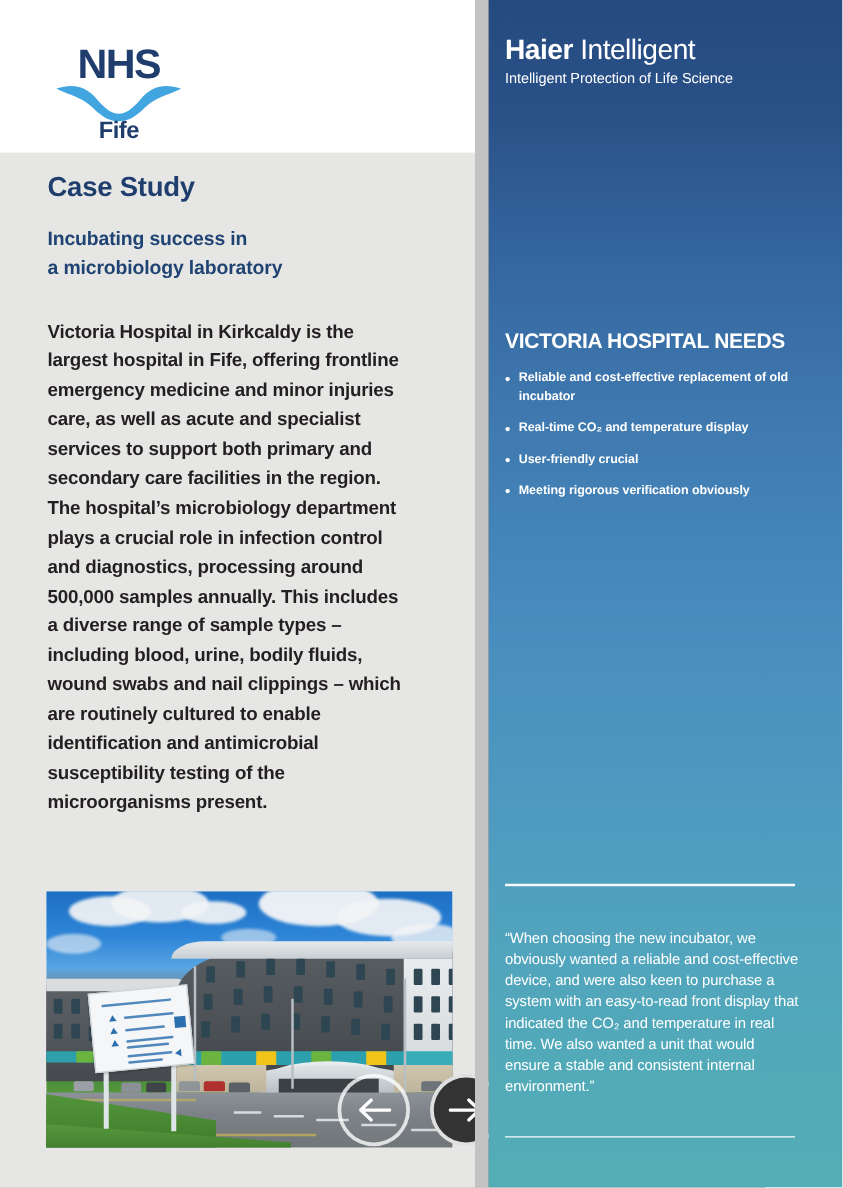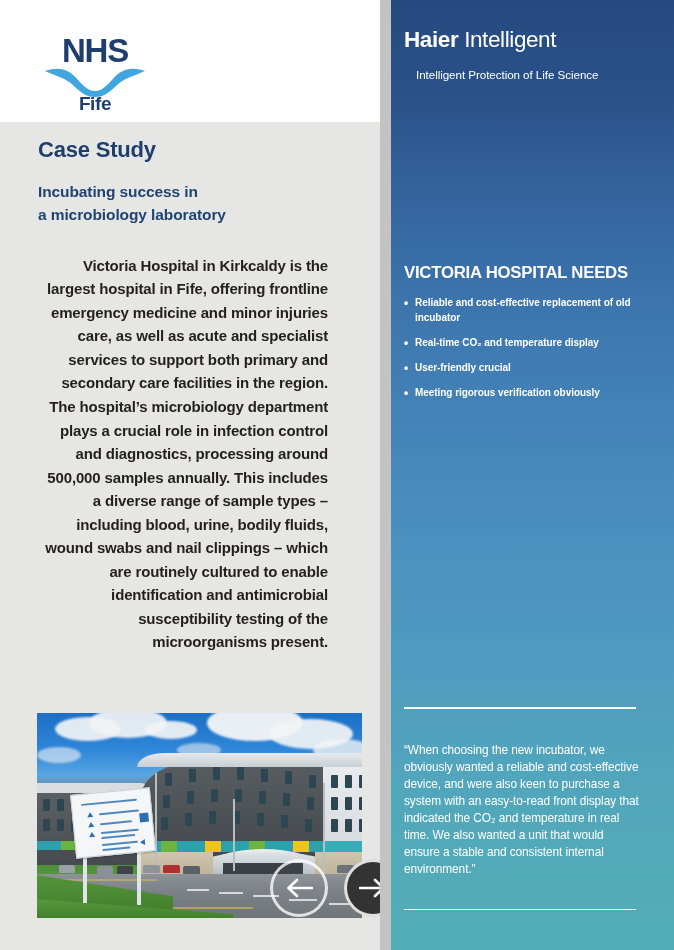--- a/index.html
+++ b/index.html
@@ -80,21 +80,20 @@
 
   #body-copy {
     margin: 0;
     padding-top: 27px;
     font-size: 15px;
     font-weight: bold;
     color: #231f20;
     line-height: 1.57;
     letter-spacing: -0.15px;
     width: 290px;
-    text-align: right;
   }
 
   
   #photo-wrap {
     position: absolute;
     left: 37px;
     top: 713px;
     width: 325px;
     height: 205px;
     overflow: hidden;
@@ -252,21 +251,21 @@
   #haier-name {
     margin: 0;
     font-size: 22.5px;
     color: #ffffff;
     letter-spacing: -0.4px;
     line-height: 1.05;
   }
   #haier-name .bold { font-weight: bold; }
   #haier-name .light { font-weight: normal; }
   #haier-tagline {
-    margin: 12px;
+    margin: 0;
     padding-top: 4px;
     font-size: 11.6px;
     color: #ffffff;
     letter-spacing: -0.05px;
     line-height: 1.2;
   }
 
   #needs-block {
     position: absolute;
     left: 13px;

